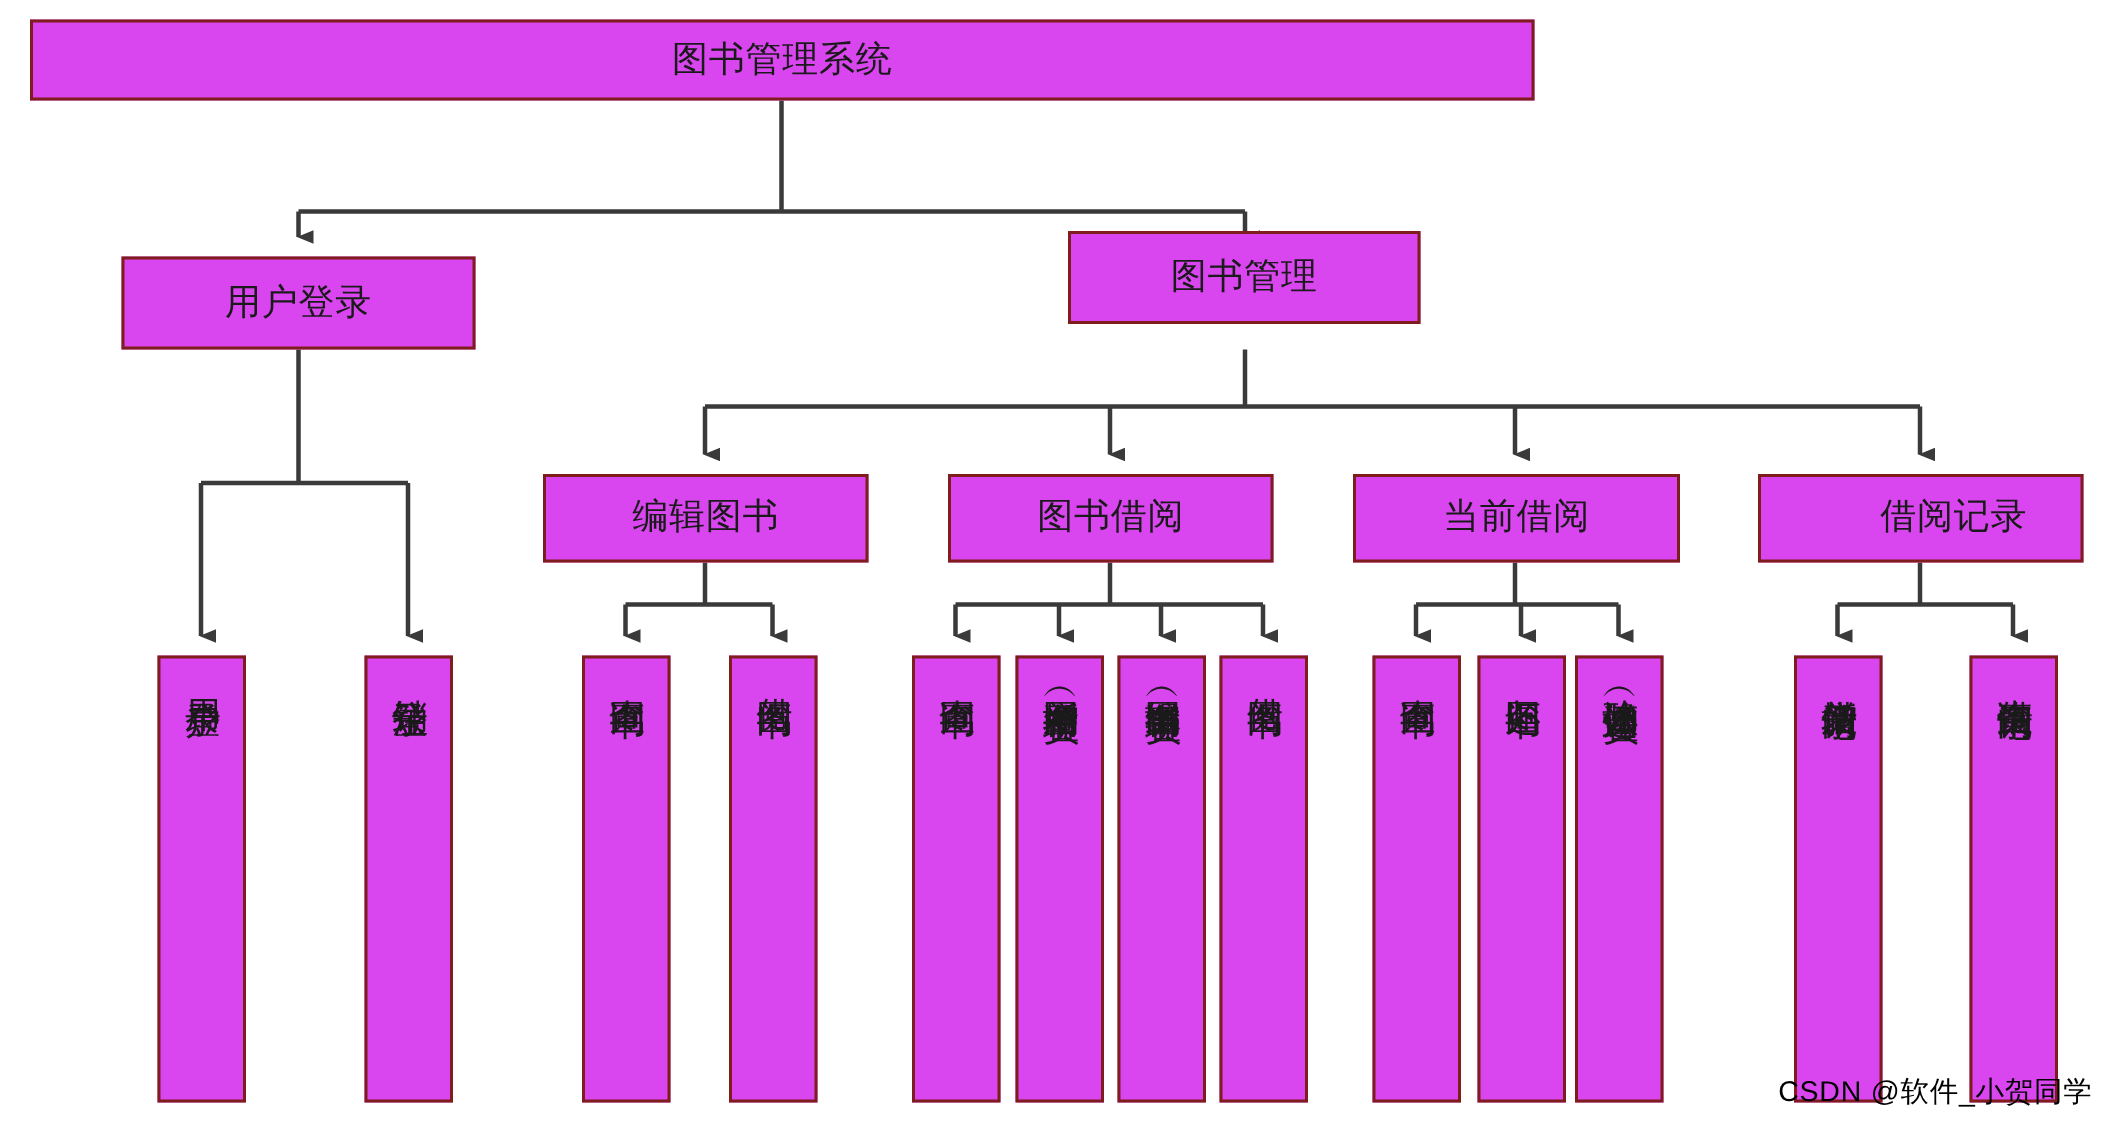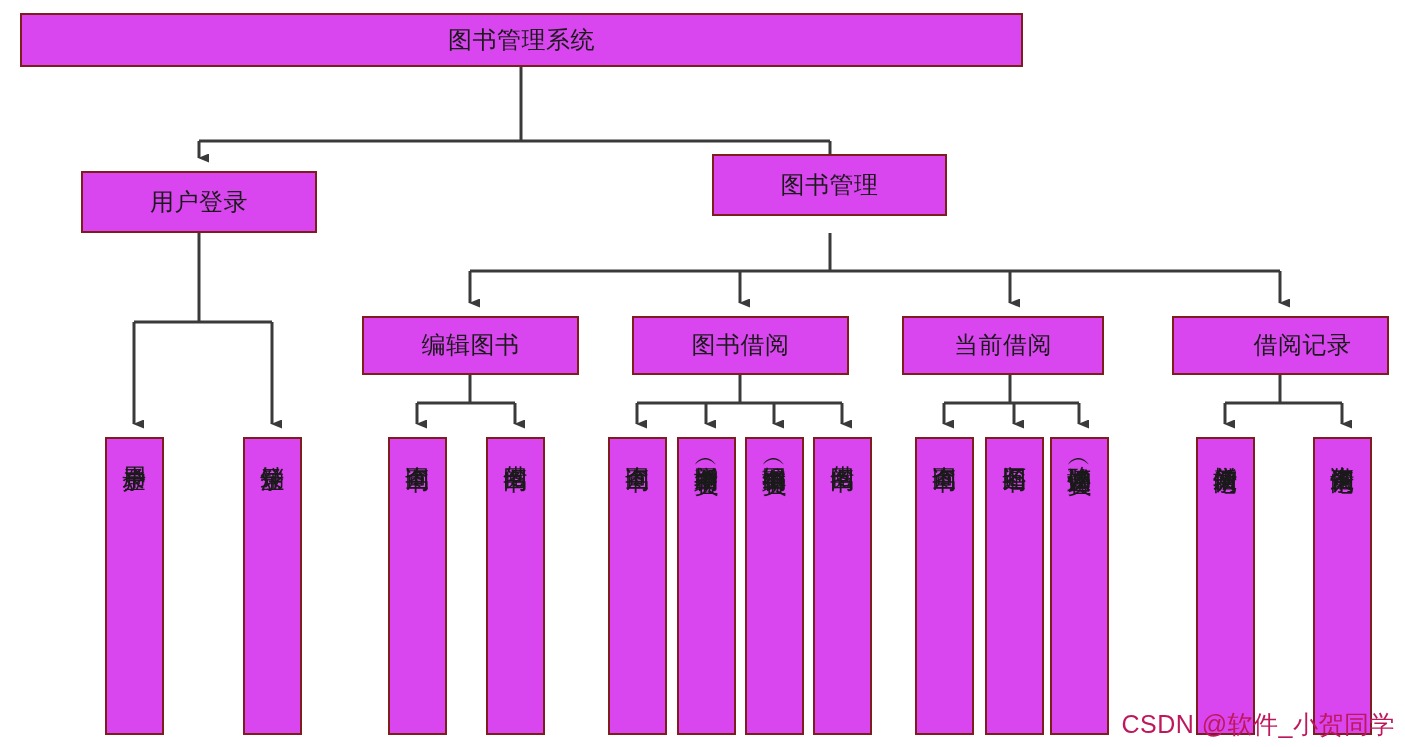--- a/index.html
+++ b/index.html
@@ -53,22 +53,22 @@
   }
   .leaf-box {
     align-items: flex-start;
     justify-content: center;
     padding-top: 8px;
   }
   .watermark {
     position: absolute;
     right: 10px;
     bottom: 6px;
-    font-size: 25px;
-    color: #be185d;
+    font-size: 19px;
+    color: #000000;
     white-space: nowrap;
     letter-spacing: 0.5px;
   }
 </style>
 </head>
 <body>
 
 <div id="diagram-root">
 
   <svg id="diagram-svg" viewBox="0 0 1405 747" xmlns="http://www.w3.org/2000/svg">
@@ -150,21 +150,21 @@
   </div>
 
   <div class="node-box" style="left:362px; top:316px; width:217px; height:59px;">
     <span class="node-label-h">编辑图书</span>
   </div>
 
   <div class="node-box" style="left:632px; top:316px; width:217px; height:59px;">
     <span class="node-label-h">图书借阅</span>
   </div>
 
-  <div class="node-box" style="left:902px; top:316px; width:202px; height:59px;">
+  <div class="node-box" style="left:902px; top:316px; width:218px; height:59px;">
     <span class="node-label-h">当前借阅</span>
   </div>
 
   <div class="node-box" style="left:1172px; top:316px; width:217px; height:59px;padding-left:44px;">
     <span class="node-label-h">借阅记录</span>
   </div>
 
   <div class="node-box leaf-box" style="left:105px; top:437px; width:59px; height:298px;">
     <span class="node-label-v">用户登录</span>
   </div>

